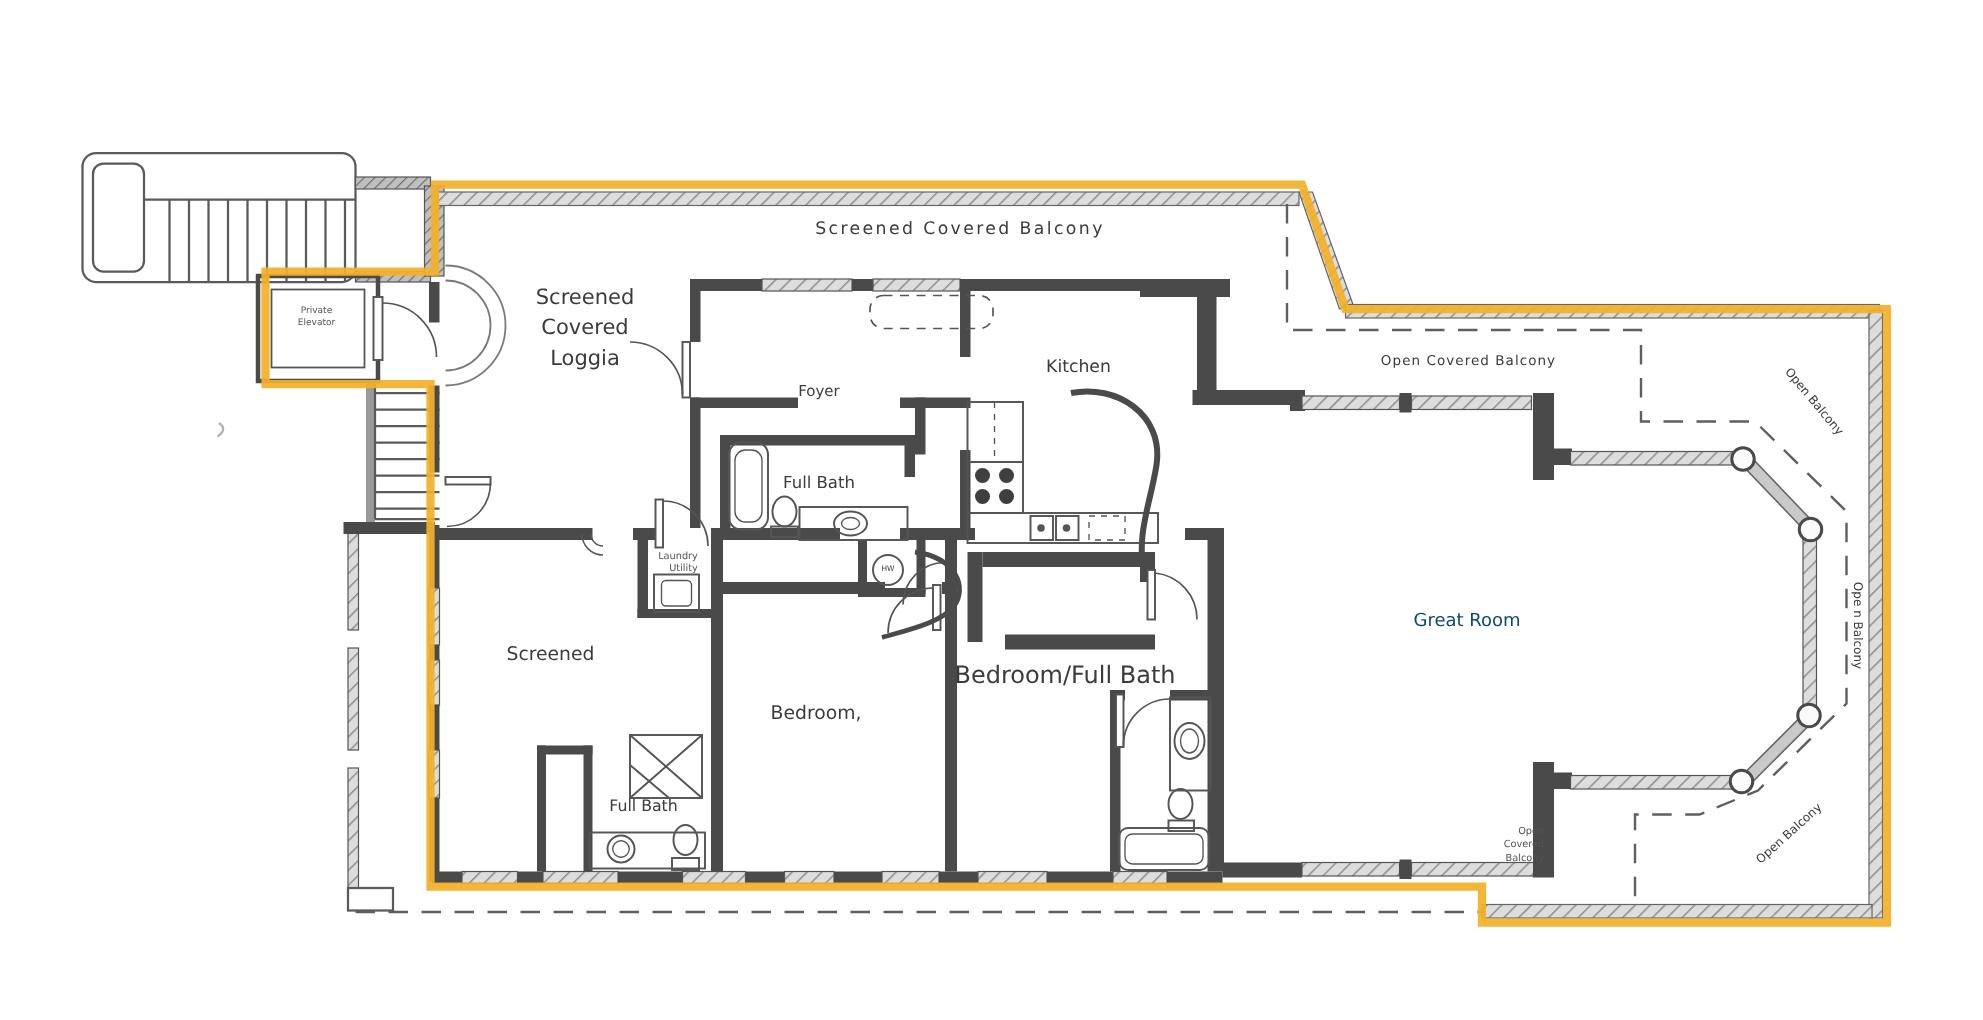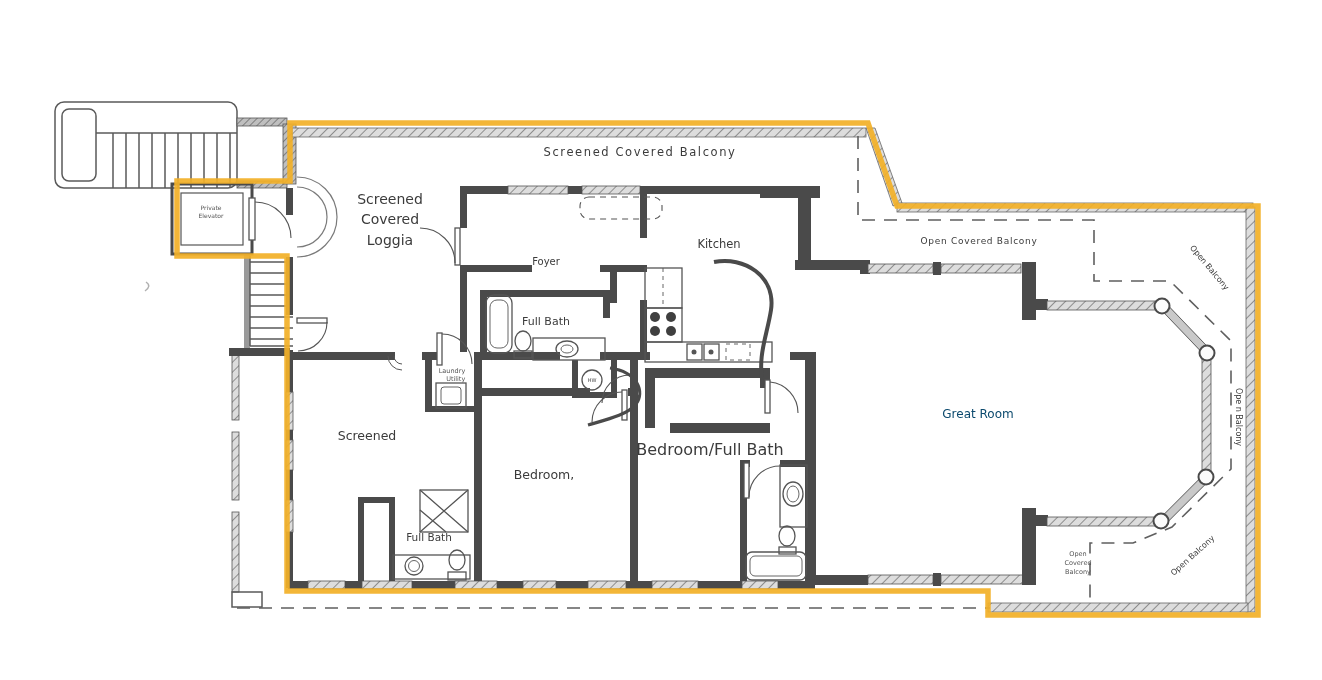--- a/index.html
+++ b/index.html
@@ -21,21 +21,21 @@
   .l-ob-tr{left:1209px;top:268px;font-size:8px;transform:translate(-50%,-50%) rotate(50deg);}
   .l-ob-r{left:1238px;top:417px;font-size:8px;transform:translate(-50%,-50%) rotate(90deg);}
   .l-great{left:978px;top:414px;font-size:12px;color:#0c4a6e;}
   .l-fb-up{left:546px;top:322px;font-size:11px;}
   .l-laundry{left:452px;top:375px;font-size:6.5px;line-height:1.3;color:#555;text-align:right;}
   .l-hw{left:592px;top:380px;font-size:5px;color:#444;}
   .l-bed-l{left:367px;top:436px;font-size:12.5px;}
   .l-bed-m{left:544px;top:463px;font-size:12.5px;margin-top:12px;}
   .l-bfb{left:710px;top:450px;font-size:16px;}
   .l-fb-low{left:429px;top:538px;font-size:10.5px;}
-  .l-ocb-bot{left:1078px;top:563px;font-size:6.5px;line-height:1.35;color:#555;}
+  .l-ocb-bot{left:1016px;top:563px;font-size:6.5px;line-height:1.35;color:#555;text-align:right;}
   .l-ob-br{left:1193px;top:556px;font-size:8px;transform:translate(-50%,-50%) rotate(-42deg);}
 </style>
 </head>
 <body>
 
 <div class="stage">
 
 <svg width="1322" height="680" viewBox="0 0 1322 680">
   <defs>
     <pattern id="hatch" width="7" height="7" patternTransform="rotate(45)" patternUnits="userSpaceOnUse">

